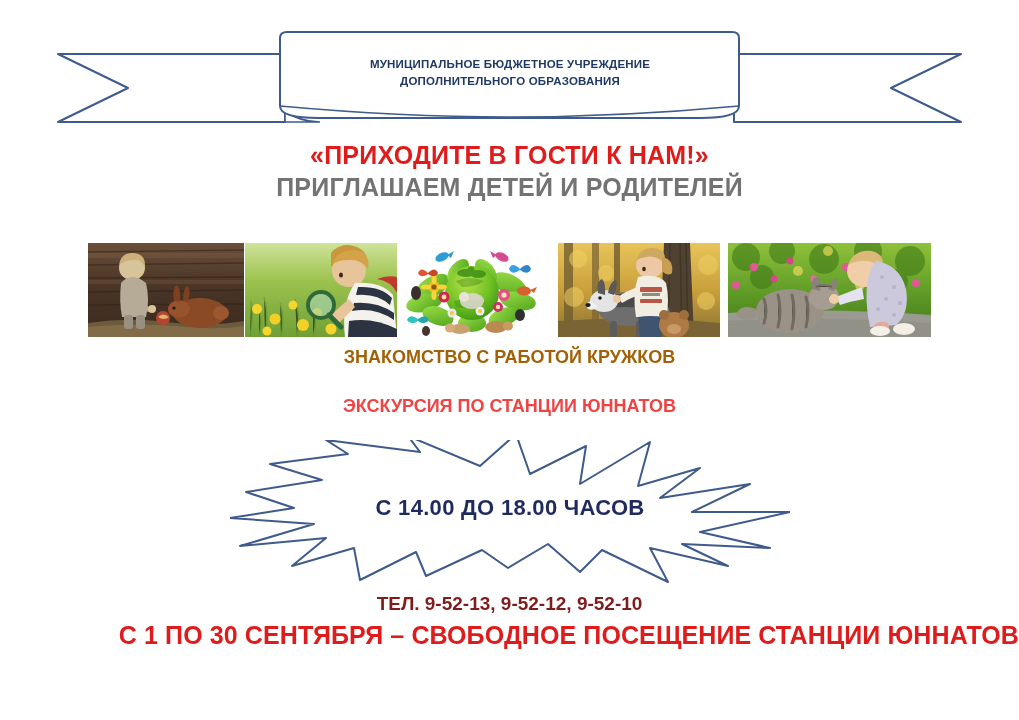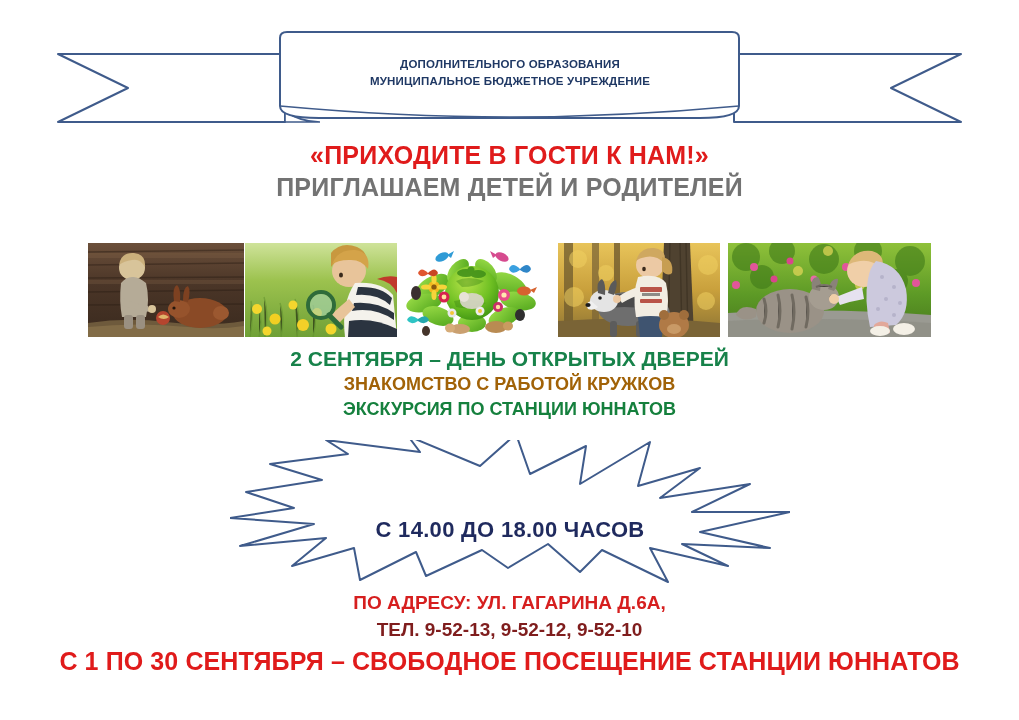--- a/index.html
+++ b/index.html
@@ -60,34 +60,34 @@
   .ph5{left:640px;width:203px;}
 
   .photo canvas, .photo svg{display:block;}
 
   
   .greenblk{
     position:absolute;left:0;top:345px;width:1019px;text-align:center;
   }
   .greenblk .g1{color:#17824A;font-size:21px;font-weight:bold;line-height:27px;}
   .greenblk .g2{color:#a16207;font-size:18px;font-weight:bold;line-height:25px;}
-  .greenblk .g3{color:#15803d;font-size:18px;font-weight:bold;line-height:25px;}
+  .greenblk .g3{color:#ef4444;font-size:18px;font-weight:bold;line-height:25px;margin-top:24px;}
 
   
   .burst-wrap{position:absolute;left:230px;top:440px;width:560px;height:145px;}
   .burst-text{
     position:absolute;left:0;top:55px;width:560px;text-align:center;
-    color:#1F2A5E;font-size:22px;font-weight:bold;letter-spacing:.3px;margin-top:22px;
+    color:#1F2A5E;font-size:22px;font-weight:bold;letter-spacing:.3px;
   }
 
   
   .bottomblk{position:absolute;left:0;top:590px;width:1019px;text-align:center;}
   .bottomblk .b1{color:#D61F1F;font-size:19px;font-weight:bold;line-height:26px;}
   .bottomblk .b2{color:#7f1d1d;font-size:19px;font-weight:bold;line-height:27px;}
-  .bottomblk .b3{color:#E01B1B;font-size:25px;font-weight:bold;line-height:36px;letter-spacing:.1px;}
+  .bottomblk .b3{color:#E01B1B;font-size:25px;font-weight:bold;line-height:36px;letter-spacing:.1px;text-align:right;}
 </style>
 </head>
 <body>
 
 <div id="poster">
 
   <div class="banner-wrap">
     <svg class="banner-svg" width="1019" height="118" viewBox="0 0 1019 118">
 
       <path d="M 58 36 L 285 36 L 285 104 L 58 104 L 128 70 Z" fill="#ffffff" stroke="#3F5B8B" stroke-width="2" stroke-linejoin="round"></path>
@@ -97,22 +97,22 @@
       <path d="M 285 93 Q 300 104 320 104 L 285 104 Z" fill="#ffffff" stroke="#3F5B8B" stroke-width="1.6"></path>
 
       <path d="M 280 20 Q 280 14 287 14 L 732 14 Q 739 14 739 20
                L 739 88
                Q 739 100 700 100 L 319 100 Q 280 100 280 88 Z" fill="#ffffff" stroke="#3F5B8B" stroke-width="2"></path>
 
       <path d="M 280 88 Q 400 99 510 99 Q 620 99 739 88" fill="none" stroke="#3F5B8B" stroke-width="1.4"></path>
     </svg>
 
     <div class="banner-text">
+      <div>МУНИЦИПАЛЬНОЕ БЮДЖЕТНОЕ УЧРЕЖДЕНИЕ</div>
       <div>ДОПОЛНИТЕЛЬНОГО ОБРАЗОВАНИЯ</div>
-      <div>МУНИЦИПАЛЬНОЕ БЮДЖЕТНОЕ УЧРЕЖДЕНИЕ</div>
     </div>
   </div>
 
   <div class="headline">
     <div class="l1">«ПРИХОДИТЕ В ГОСТИ К НАМ!»</div>
     <div class="l2">ПРИГЛАШАЕМ ДЕТЕЙ И РОДИТЕЛЕЙ</div>
   </div>
 
   <div class="photos">
 
@@ -494,36 +494,34 @@
 
           <path d="M146 82 Q152 76 160 80 L162 90 L146 92Z" fill="#e2a89a"></path>
           <ellipse cx="152" cy="88" rx="10" ry="5" fill="#f4f0e6"></ellipse>
           <ellipse cx="176" cy="86" rx="11" ry="6" fill="#f4f0e6"></ellipse>
         </g>
       </svg>
     </div>
   </div>
 
   <div class="greenblk">
-    <div class="g1">2 СЕНТЯБРЯ – ДЕНЬ ОТКРЫТЫХ ДВЕРЕЙ</div>
     <div class="g2">ЗНАКОМСТВО С РАБОТОЙ КРУЖКОВ</div>
     <div class="g3">ЭКСКУРСИЯ ПО СТАНЦИИ ЮННАТОВ</div>
   </div>
 
   <div class="burst-wrap">
     <svg width="560" height="145" viewBox="0 0 560 145">
       <polygon points="
         16,52 92,40 40,24 118,14 96,0 190,12 178,-4 250,26 286,-6 300,34
         356,6 350,44 420,2 408,46 470,28 430,58 520,44 462,72 560,72
         470,92 540,108 452,104 498,126 420,108 438,142 372,110 350,132
         318,104 278,128 252,110 196,136 186,112 130,140 124,108 62,126
         96,98 10,106 84,84 0,78 64,68" fill="#ffffff" stroke="#3F5B8B" stroke-width="2" stroke-linejoin="round"></polygon>
     </svg>
     <div class="burst-text">С 14.00 ДО 18.00 ЧАСОВ</div>
   </div>
 
   <div class="bottomblk">
-    <div class="b1">ПО АДРЕСУ: УЛ. ГАГАРИНА Д.6А,</div>
     <div class="b2">ТЕЛ. 9-52-13, 9-52-12, 9-52-10</div>
     <div class="b3">С 1 ПО 30 СЕНТЯБРЯ – СВОБОДНОЕ ПОСЕЩЕНИЕ СТАНЦИИ ЮННАТОВ</div>
   </div>
 
 </div>
 
 </body></html>

